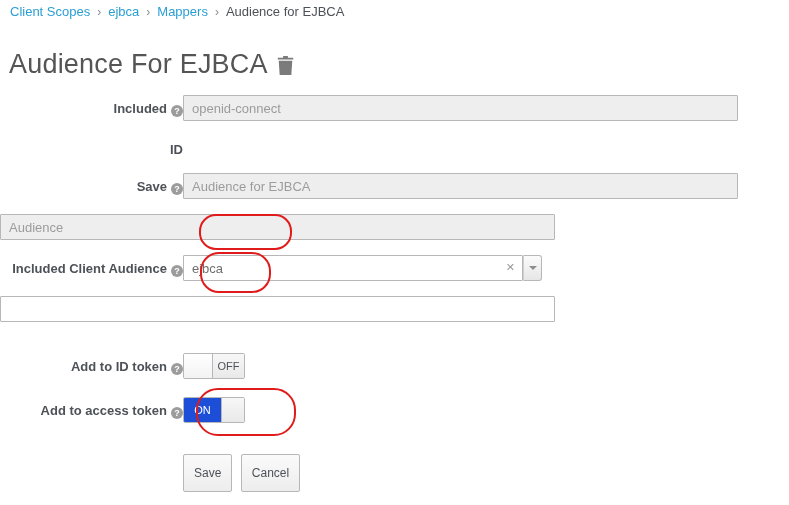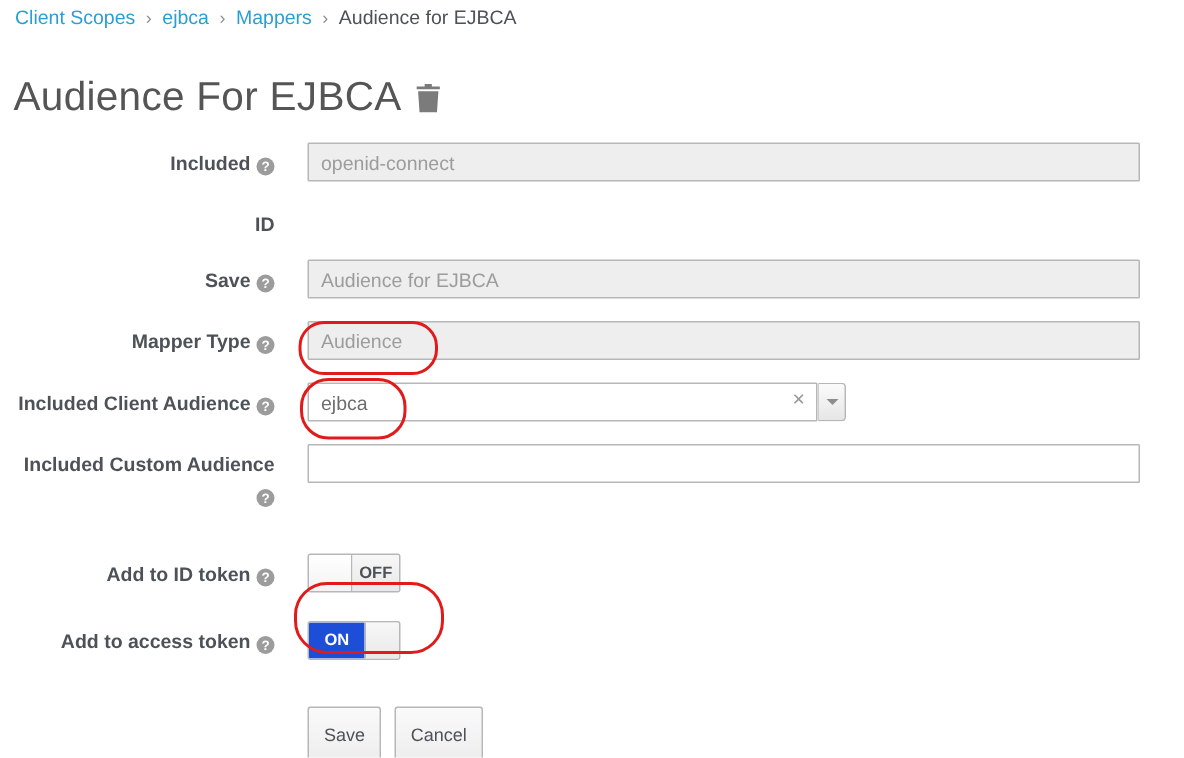--- a/index.html
+++ b/index.html
@@ -27,21 +27,21 @@
   .lbl{
     display:block;width:183px;flex:0 0 183px;text-align:right;
     font-size:13px;font-weight:600;color:#4d5258;line-height:16px;padding-top:6px;
   }
   .help{
     display:inline-block;width:12px;height:12px;border-radius:50%;
     background:#9c9c9c;color:#fff;font-size:9px;font-weight:700;line-height:12px;
     text-align:center;margin-left:4px;vertical-align:-1px;cursor:pointer;
   }
   .help-line{text-align:right;margin-top:4px;}
-  .ctl{margin-left:22px;}
+  .ctl{}
   .txt{
     box-sizing:border-box;width:555px;height:26px;border:1px solid #b7b7b7;
     border-radius:1px;padding:0 8px;font-size:13px;color:#9c9c9c;
     font-family:"Liberation Sans","DejaVu Sans",sans-serif;outline:none;
     background:#fff;
   }
   .ro{background:#eeeeee;}
   .editable{color:#4d5258;}
   
   .combo{position:relative;display:flex;width:359px;}
@@ -60,21 +60,21 @@
     width:0;height:0;border-left:4px solid transparent;
     border-right:4px solid transparent;border-top:4px solid #8b8d8f;
   }
   
   .toggle{
     box-sizing:border-box;display:inline-flex;width:62px;height:26px;
     border:1px solid #b7b7b7;border-radius:2px;overflow:hidden;cursor:pointer;
   }
   .toggle .state{
     display:flex;align-items:center;justify-content:center;
-    font-size:11px;font-weight:700;
+    font-size:11px;font-weight:400;
   }
   .toggle.off .handle{width:28px;flex:0 0 28px;background:linear-gradient(#ffffff,#f3f3f3);border-right:1px solid #b7b7b7;}
   .toggle.off .state{flex:1;color:#4d5258;background:linear-gradient(#f7f7f7,#e9e9e9);}
   .toggle.on .state{width:37px;flex:0 0 37px;color:#fff;background:#1d4ed8;}
   .toggle.on .handle{flex:1;background:linear-gradient(#f7f7f7,#e9e9e9);border-left:1px solid #b7b7b7;}
   
   .btn-row{margin-top:31px;}
   .btn{
     box-sizing:border-box;height:38px;padding:0 10px;margin-right:4px;
     border:1px solid #b7b7b7;border-radius:2px;
@@ -127,23 +127,20 @@
   <div class="row">
     <label class="lbl">
       <span>Save</span><span class="help">?</span>
     </label>
     <div class="ctl">
       <input class="txt ro" readonly="" value="Audience for EJBCA" style="">
     </div>
   </div>
 
   <div class="row">
-    <label class="lbl">
-      <span>Mapper Type</span><span class="help">?</span>
-    </label>
     <div class="ctl">
       <input class="txt ro" readonly="" value="Audience" style="">
     </div>
   </div>
 
   <div class="row">
     <label class="lbl">
       <span>Included Client Audience</span><span class="help">?</span>
     </label>
     <div class="ctl">
@@ -151,24 +148,20 @@
         <input class="txt combo-input editable" value="ejbca" style="">
         <span class="clear">✕</span>
         <button class="drop">
             <span class="caret"></span>
           </button>
       </div>
     </div>
   </div>
 
   <div class="row">
-    <label class="lbl">
-      <span>Included Custom Audience</span>
-      <div class="help-line"><span class="help">?</span></div>
-    </label>
     <div class="ctl">
       <input class="txt editable" value="" style="">
     </div>
   </div>
 
   <div class="row gap-top">
     <label class="lbl">
       <span>Add to ID token</span><span class="help">?</span>
     </label>
     <div class="ctl">

